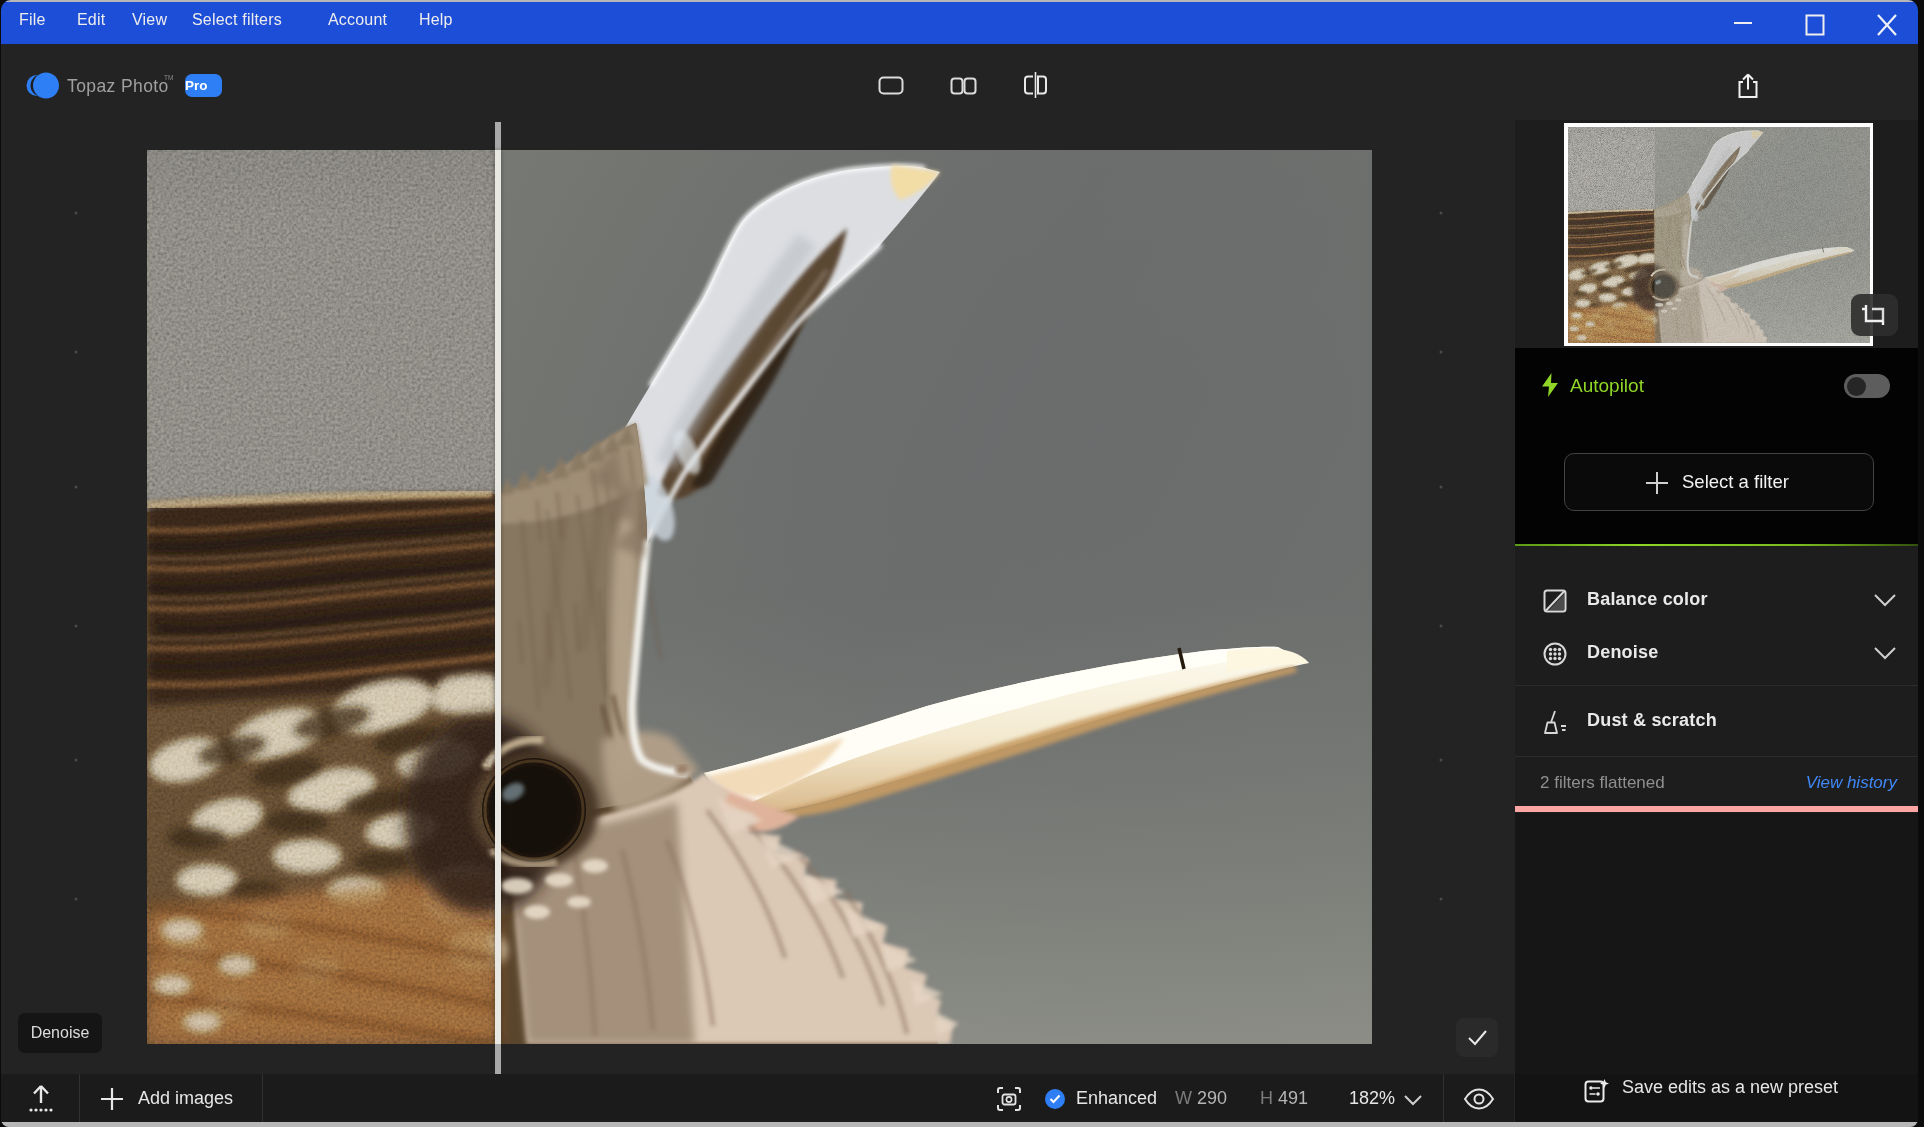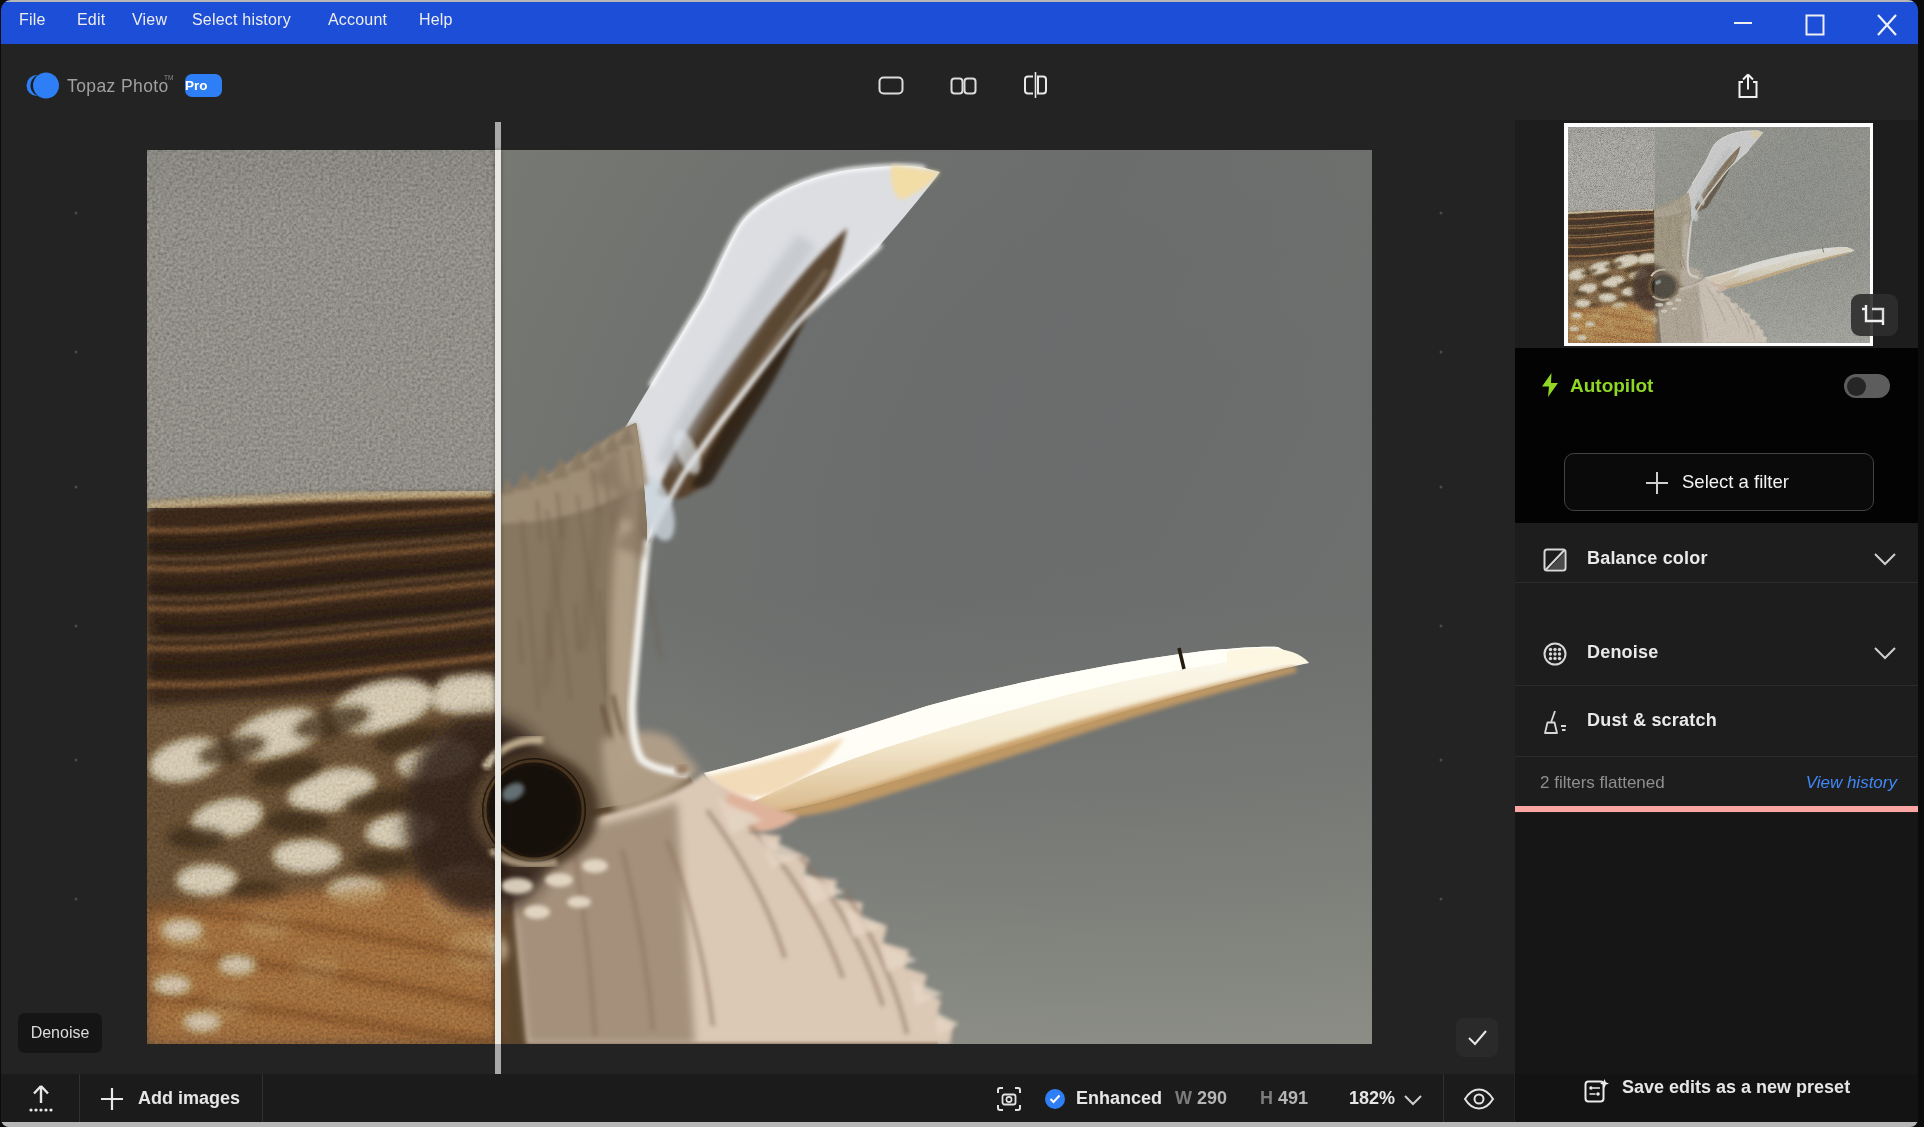--- a/index.html
+++ b/index.html
@@ -36,33 +36,33 @@
   .greenline { position:absolute; left:1514px; top:544px; width:410px; height:2px; background:linear-gradient(90deg,#5d9a16,#8fd626 30%,#79bb1e 70%,#2e4a0c); }
   .sbrow { position:absolute; left:1514px; width:410px; height:74px; background:#1d1d1d; border-bottom:1px solid #2c2c2c; }
   .sbrow .t { position:absolute; left:72px; top:25px; font-size:18px; font-weight:700; color:#e9e9e9; letter-spacing:0.2px; }
   .flatrow { position:absolute; left:1514px; top:757px; width:410px; height:55px; background:#1d1d1d; border-bottom:6px solid #fca5a5; }
   .sbdark { position:absolute; left:1514px; top:813px; width:410px; height:261px; background:#161616; }
   
   .bottombar { position:absolute; left:0; top:1074px; width:1513px; height:50px; background:#1b1b1b; }
   .bbdiv { position:absolute; top:1074px; width:1px; height:50px; background:#313131; }
   .savebar { position:absolute; left:1514px; top:1074px; width:410px; height:50px; background:#131313; }
   .btmedge { position:absolute; left:0; top:1122px; width:1924px; height:5px; background:#b7b7b7; }
-  .txt { position:absolute; color:#e6e6e6;font-weight:bold; }
+  .txt { position:absolute; color:#e6e6e6; }
 </style>
 </head>
 <body>
 <div class="win">
     <div class="winin">
   <div class="topedge"></div>
 
   <div class="menubar">
     <span style="left:18px">File</span>
     <span style="left:76px">Edit</span>
     <span style="left:131px">View</span>
-    <span style="left:191px">Select history</span>
+    <span style="left:191px">Select filters</span>
     <span style="left:327px">Account</span>
     <span style="left:418px">Help</span>
   </div>
   <svg class="wc" style="left:1720px;width:190px" viewBox="0 0 190 44">
     <path d="M13 23h18" stroke="#efefef" stroke-width="2"></path>
     <rect x="85.5" y="15.5" width="17" height="19" fill="none" stroke="#efefef" stroke-width="2"></rect>
     <path d="M157 15l18 20M175 15l-18 20" stroke="#eef2f8" stroke-width="2.2"></path>
   </svg>
 
 
@@ -413,21 +413,21 @@
         <div style="position:absolute;left:3px;top:2.5px;width:19px;height:19px;background:#262626;border-radius:50%;"></div>
       </div>
   <div style="position:absolute;left:1563px;top:453px;width:310px;height:58px;border:1.5px solid #434343;border-radius:10px;background:#0a0a0a;">
     <svg style="position:absolute;left:79px;top:16px;width:26px;height:26px" viewBox="0 0 26 26">
           <path d="M13 2v22M2 13h22" stroke="#cfcfcf" stroke-width="2"></path>
         </svg>
     <span style="position:absolute;left:117px;top:17px;font-size:18.5px;color:#f2f2f2;">Select a filter</span>
   </div>
   <div class="greenline"></div>
 
-  <div class="sbrow" style="top:523px;height:60px;text-align:center;">
+  <div class="sbrow" style="top:564px;height:60px;text-align:center;">
     <svg style="position:absolute;left:26px;top:23px;width:28px;height:28px" viewBox="0 0 28 28">
       <rect x="3.5" y="3.5" width="21" height="21" rx="2.5" fill="none" stroke="#d8d8d8" stroke-width="2"></rect>
       <path d="M23 4.5L5 23.5" stroke="#d8d8d8" stroke-width="2"></path>
       <path d="M23 7L8 23h15z" fill="#d8d8d8" opacity="0.25"></path>
     </svg>
     <span class="t">Balance color</span>
     <svg style="position:absolute;left:357px;top:28px;width:26px;height:16px" viewBox="0 0 26 16">
           <path d="M3 3l10 10L23 3" fill="none" stroke="#cfcfcf" stroke-width="2"></path>
         </svg>
   </div>

